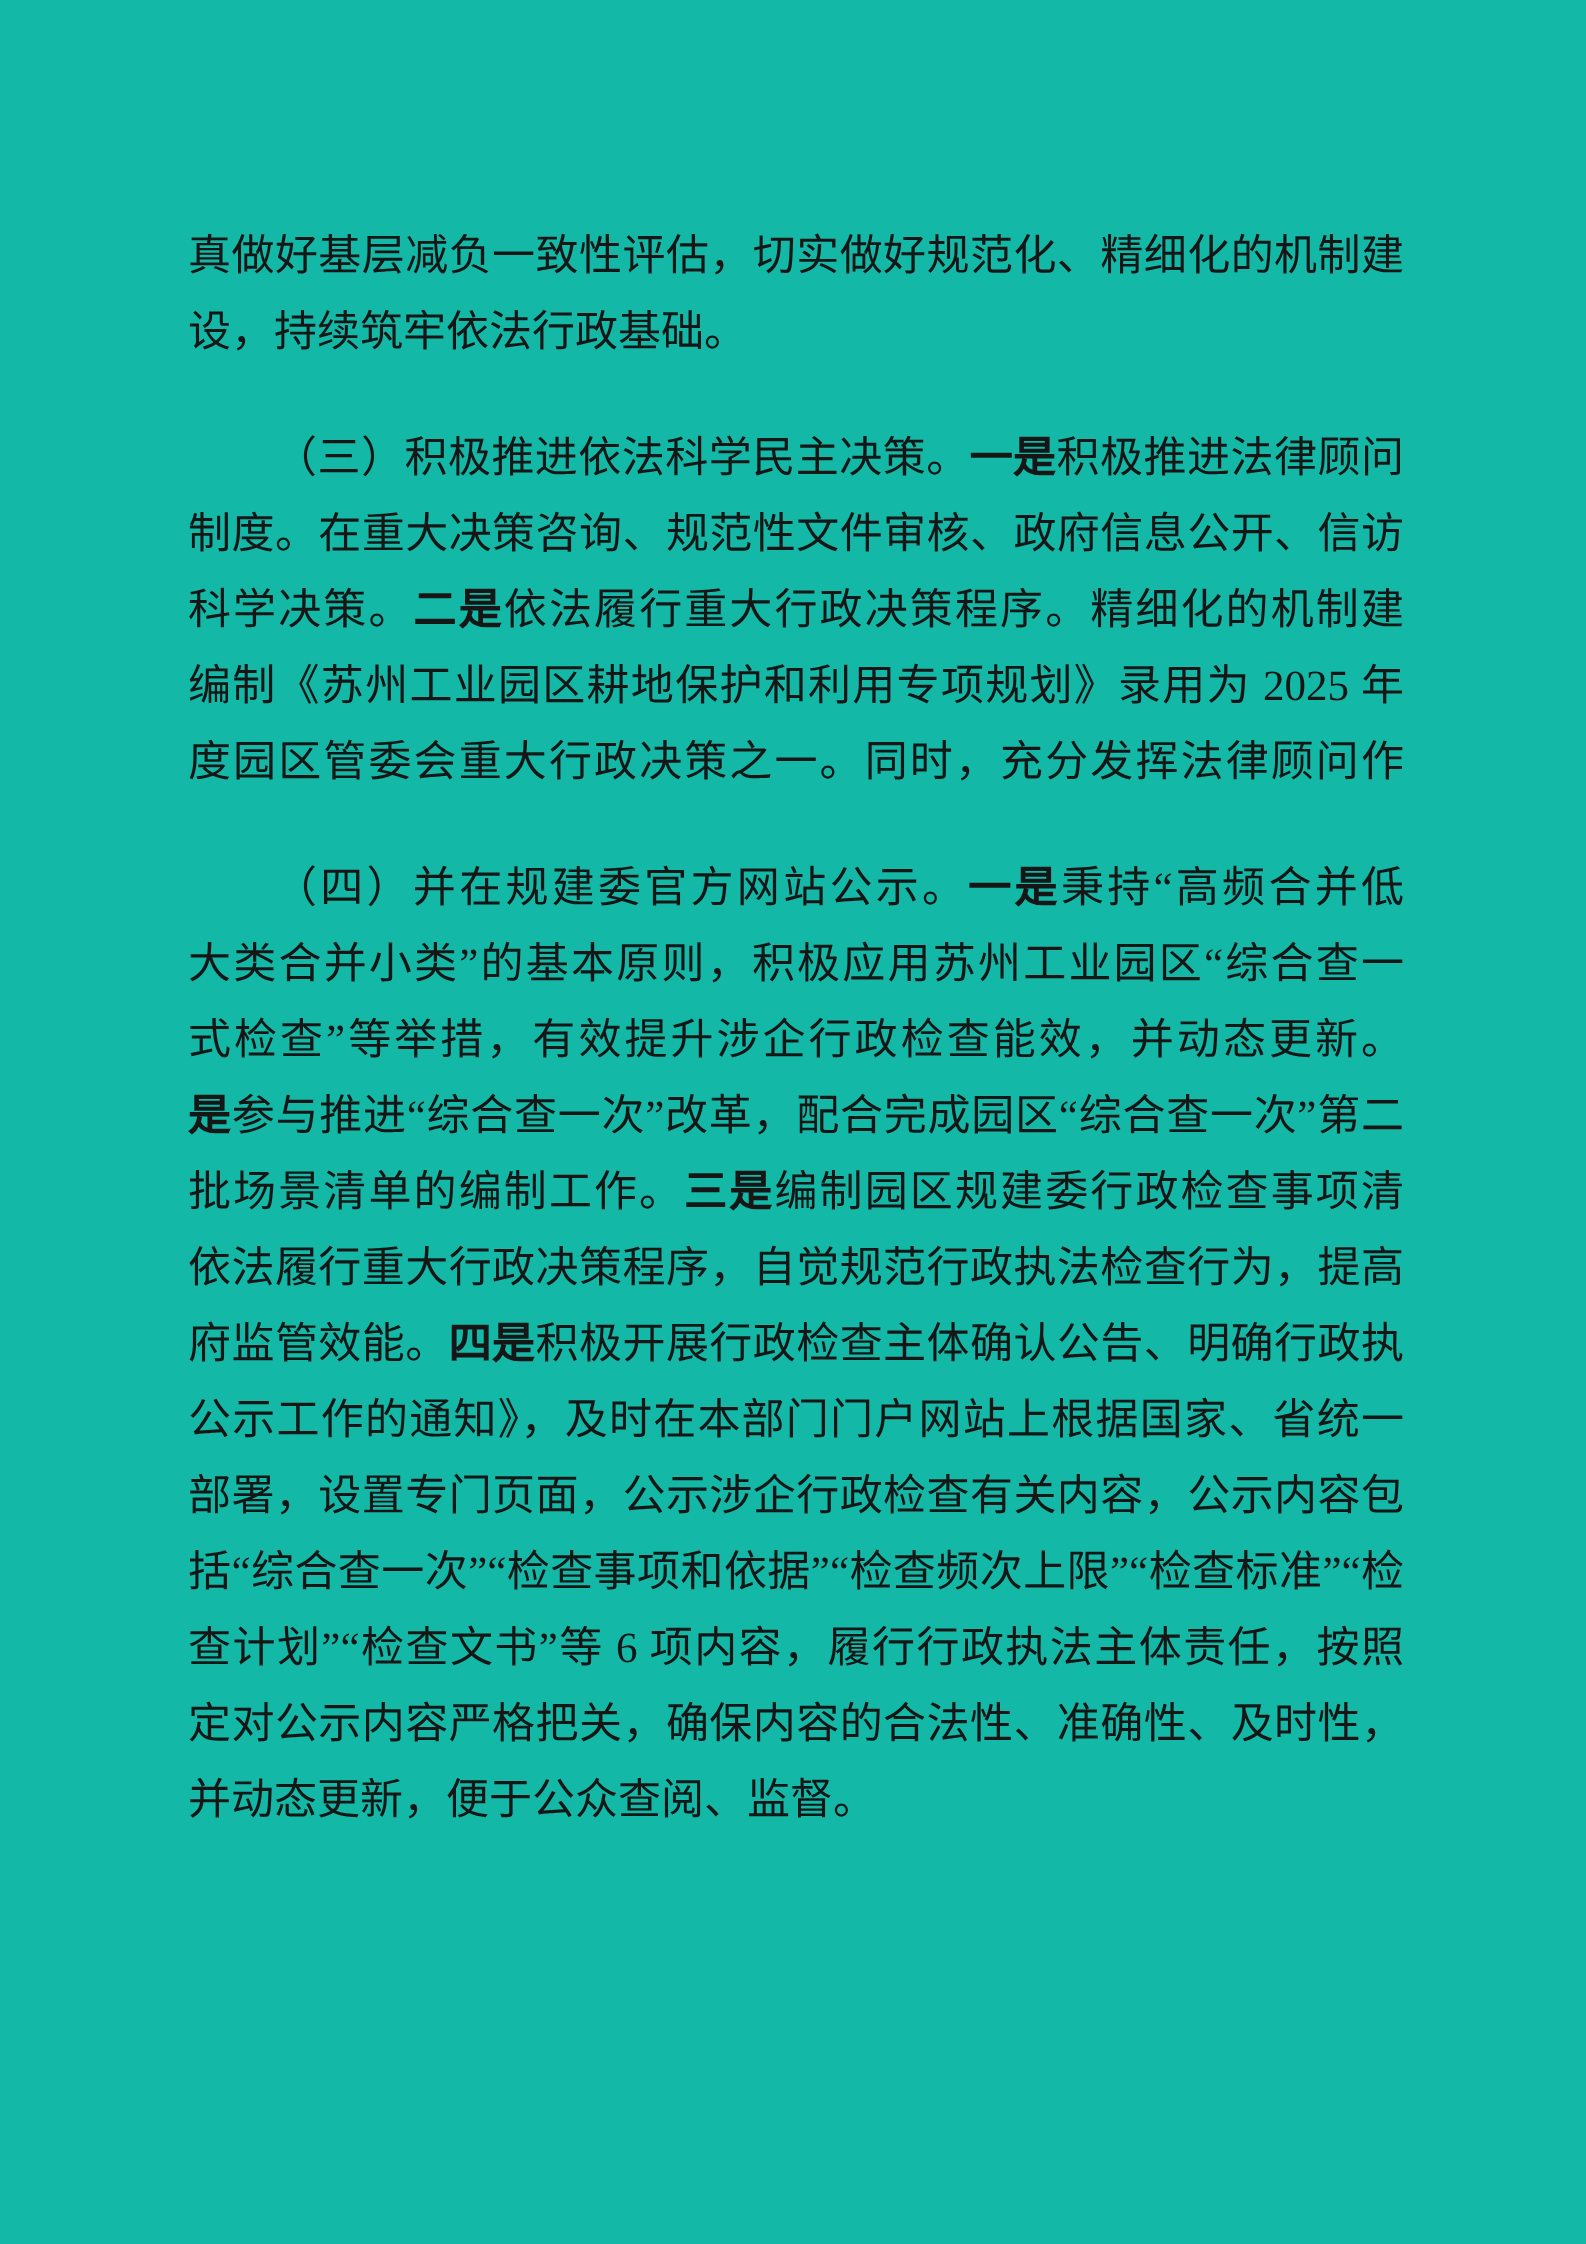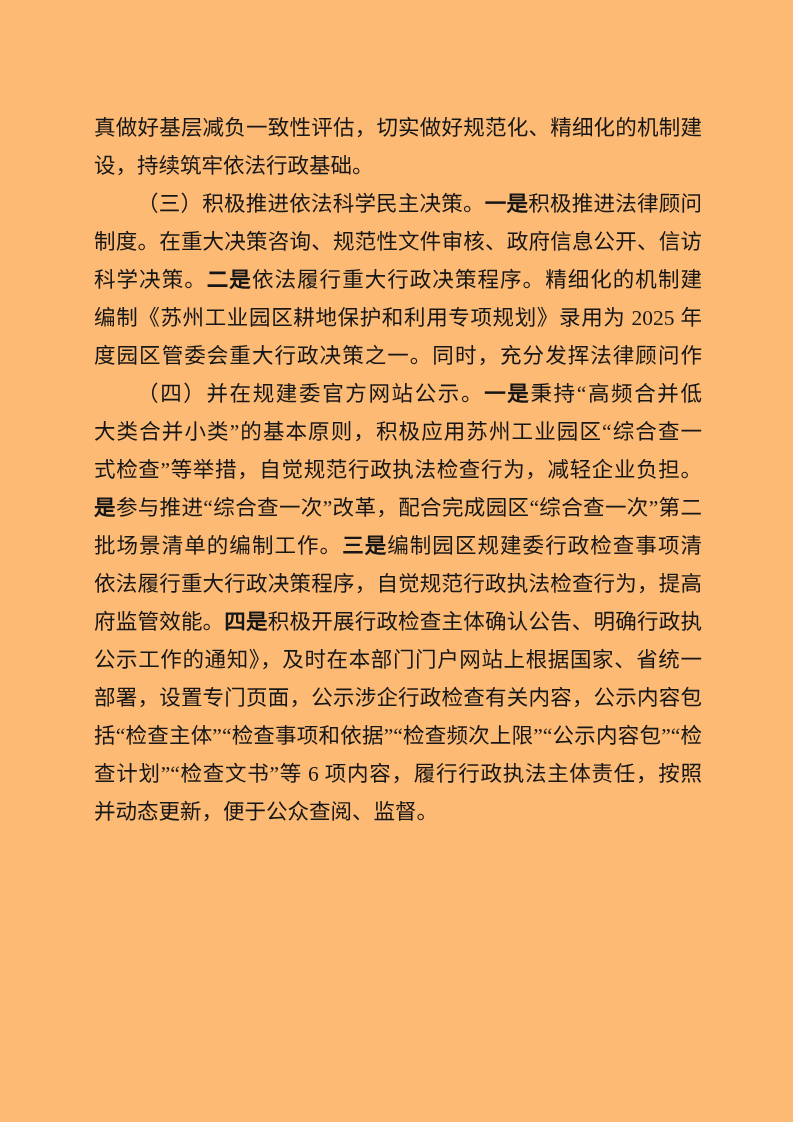--- a/index.html
+++ b/index.html
@@ -4,21 +4,21 @@
 <style>
   html, body {
     margin: 0;
     padding: 0;
     background: #ffffff;
   }
   .page {
     position: relative;
     width: 793px;
     height: 1122px;
-    background: #fdba74;
+    background: #14b8a6;
     overflow: hidden;
     font-family: "Liberation Serif", "DejaVu Serif", serif;
   }
   .textblock {
     position: absolute;
     left: 94px;
     top: 109px;
     width: 608px;
     color: #161616;
   }
@@ -33,20 +33,21 @@
     overflow: hidden;
     text-align: justify;
     text-align-last: justify;
     letter-spacing: 0;
   }
   .line.last {
     text-align-last: left;
   }
   .line.indent {
     padding-left: 43px;
+    margin-top: 25px;
   }
   .line b {
     font-weight: 700;
   }
 </style>
 </head>
 <body>
 
 <div class="page">
   <div class="textblock">
@@ -57,25 +58,26 @@
       <div class="para">
         <div class="line indent"><span>（三）积极推进依法科学民主决策。</span><b>一是</b><span>积极推进法律顾问</span></div>
         <div class="line"><span>制度。在重大决策咨询、规范性文件审核、政府信息公开、信访</span></div>
         <div class="line"><span>科学决策。</span><b>二是</b><span>依法履行重大行政决策程序。精细化的机制建</span></div>
         <div class="line"><span>编制《苏州工业园区耕地保护和利用专项规划》录用为 2025 年</span></div>
         <div class="line"><span>度园区管委会重大行政决策之一。同时，充分发挥法律顾问作用，</span></div>
       </div>
       <div class="para">
         <div class="line indent"><span>（四）并在规建委官方网站公示。</span><b>一是</b><span>秉持“高频合并低频，</span></div>
         <div class="line"><span>大类合并小类”的基本原则，积极应用苏州工业园区“综合查一次”</span></div>
-        <div class="line"><span>式检查”等举措，自觉规范行政执法检查行为，减轻企业负担。</span></div>
+        <div class="line"><span>式检查”等举措，有效提升涉企行政检查能效，并动态更新。</span></div>
         <div class="line"><b>是</b><span>参与推进“综合查一次”改革，配合完成园区“综合查一次”第二</span></div>
         <div class="line"><span>批场景清单的编制工作。</span><b>三是</b><span>编制园区规建委行政检查事项清单，</span></div>
         <div class="line"><span>依法履行重大行政决策程序，自觉规范行政执法检查行为，提高政</span></div>
         <div class="line"><span>府监管效能。</span><b>四是</b><span>积极开展行政检查主体确认公告、明确行政执</span></div>
         <div class="line"><span>公示工作的通知》，及时在本部门门户网站上根据国家、省统一</span></div>
         <div class="line"><span>部署，设置专门页面，公示涉企行政检查有关内容，公示内容包</span></div>
-        <div class="line"><span>括“检查主体”“检查事项和依据”“检查频次上限”“公示内容包”“检</span></div>
+        <div class="line"><span>括“综合查一次”“检查事项和依据”“检查频次上限”“检查标准”“检</span></div>
         <div class="line"><span>查计划”“检查文书”等 6 项内容，履行行政执法主体责任，按照规</span></div>
+        <div class="line"><span>定对公示内容严格把关，确保内容的合法性、准确性、及时性，</span></div>
         <div class="line last"><span>并动态更新，便于公众查阅、监督。</span></div>
       </div>
     </div>
 </div>
 
 </body></html>

